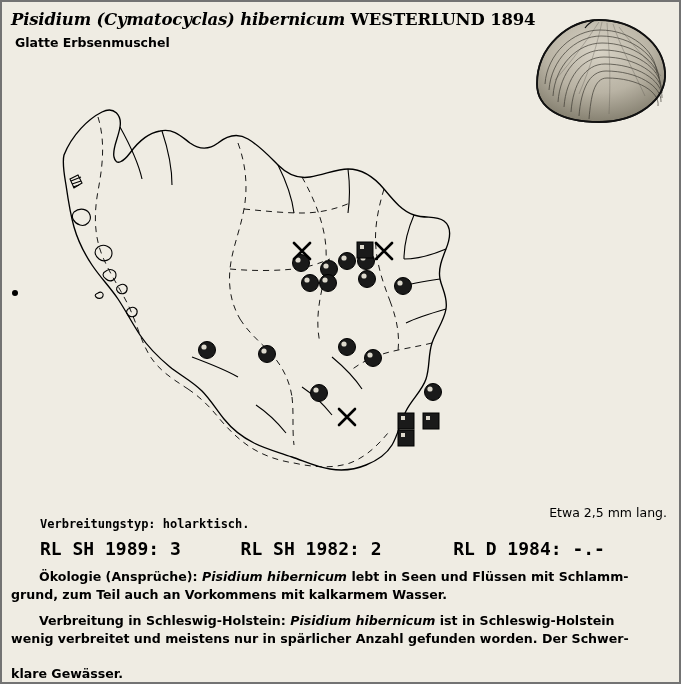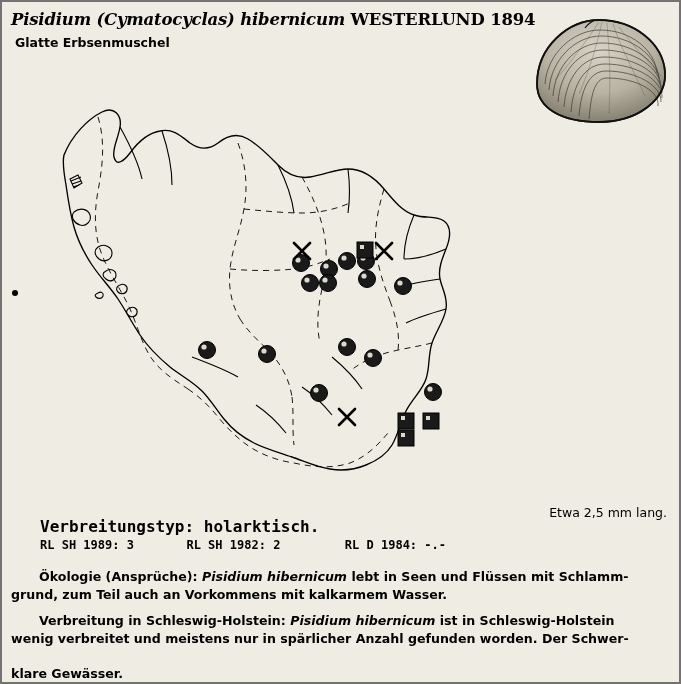--- a/index.html
+++ b/index.html
@@ -85,30 +85,30 @@
     font-weight: normal;
     white-space: nowrap;
   }
 
   
   .verbreitungstyp {
     position: absolute;
     left: 38px;
     top: 515px;
     font-family: "DejaVu Sans Mono", monospace;
-    font-size: 16px;
+    font-size: 12px;
     font-weight: bold;
     white-space: nowrap;
   }
   .rlline {
     position: absolute;
     left: 38px;
     top: 536px;
     font-family: "DejaVu Sans Mono", monospace;
-    font-size: 12px;
+    font-size: 18px;
     font-weight: bold;
     white-space: nowrap;
   }
   .rlline span.gap1 { display:inline-block; width: 38px; }
   .rlline span.gap2 { display:inline-block; width: 50px; }
 
   
   .para {
     position: absolute;
     left: 9px;

